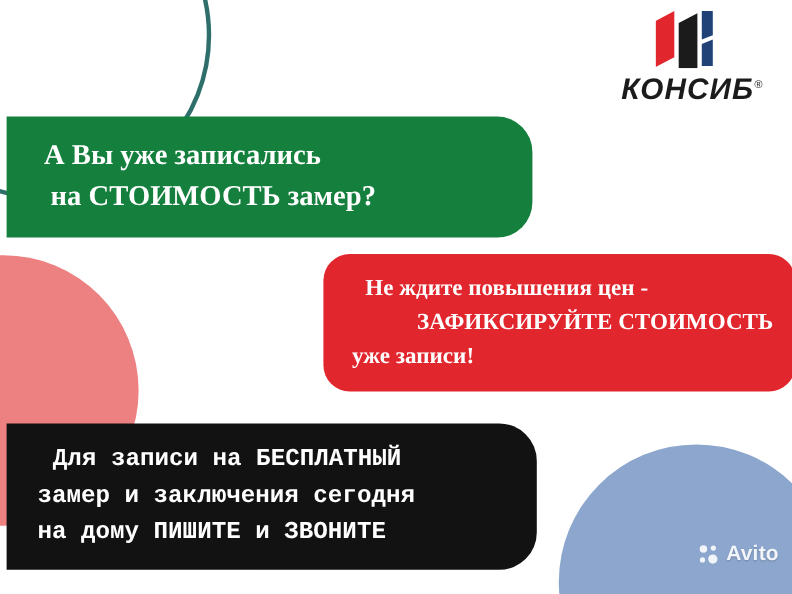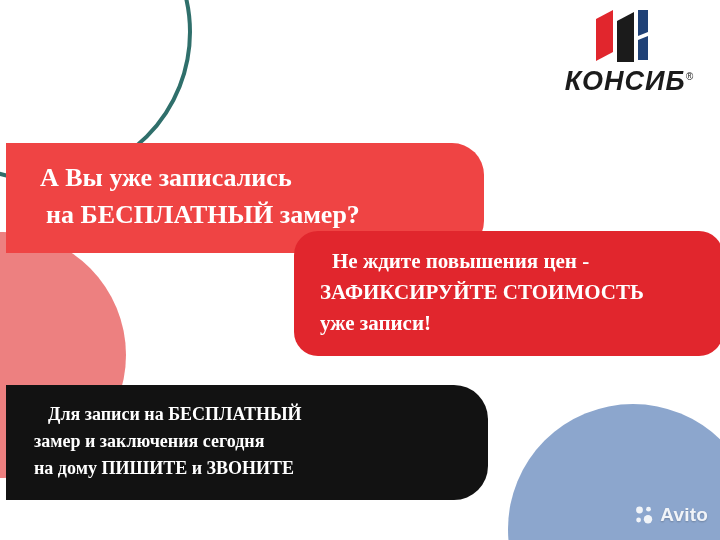--- a/index.html
+++ b/index.html
@@ -95,24 +95,23 @@
   }
   .block p {
     margin: 0;
   }
 
   .block-blue {
     left: 6px;
     top: 106px;
     width: 478px;
     padding: 17px 26px 19px 34px;
-    background: #ef4444;
+    background: #15803d;
     border-radius: 0 32px 32px 0;
     color: #ffffff;
-    margin-top: 37px;
   }
   .block-blue .line {
     font-size: 26px;
     font-weight: bold;
     line-height: 1.42;
     white-space: nowrap;
   }
   .block-blue .line.indent {
     padding-left: 6px;
   }
@@ -126,45 +125,46 @@
     border-radius: 24px;
     color: #ffffff;
   }
   .block-red .line {
     font-size: 21px;
     font-weight: bold;
     line-height: 1.48;
     white-space: nowrap;
   }
   .block-red .line.l1 { padding-left: 12px; }
-  .block-red .line.l2 { padding-left: 0px; }
+  .block-red .line.l2 { padding-left: 0px; text-align: right; }
   .block-red .line.l3 { padding-left: 0px; }
 
   .block-black {
     left: 6px;
     top: 385px;
     width: 482px;
     padding: 16px 22px 18px 28px;
     background: #121212;
     border-radius: 0 34px 34px 0;
     color: #ffffff;
   }
   .block-black .line {
-    font-size: 18px;
+    font-size: 22px;
     font-weight: bold;
     line-height: 1.5;
     white-space: nowrap;
+    font-family: Liberation Mono, monospace;
   }
   .block-black .line.l1 { padding-left: 14px; }
 
   
   .watermark {
     position: absolute;
     right: 12px;
-    bottom: 14px;
+    bottom: 25px;
     display: flex;
     align-items: center;
     gap: 6px;
     opacity: 0.88;
   }
   .wm-dots {
     position: relative;
     width: 20px;
     height: 20px;
   }
@@ -195,21 +195,21 @@
         <polygon points="42,30 52,26 52,50 42,50" fill="#204277"></polygon>
       </svg>
     </div>
     <div class="logo-word">
       <span>КОНСИБ</span><sup>®</sup>
     </div>
   </div>
 
   <div class="block block-blue">
     <p class="line">А Вы уже записались</p>
-    <p class="line indent">на БЕСПЛАТНЫЙ замер?</p>
+    <p class="line indent">на СТОИМОСТЬ замер?</p>
   </div>
 
   <div class="block block-red">
     <p class="line l1">Не ждите повышения цен -</p>
     <p class="line l2">ЗАФИКСИРУЙТЕ СТОИМОСТЬ</p>
     <p class="line l3">уже записи!</p>
   </div>
 
   <div class="block block-black">
     <p class="line l1">Для записи на БЕСПЛАТНЫЙ</p>

